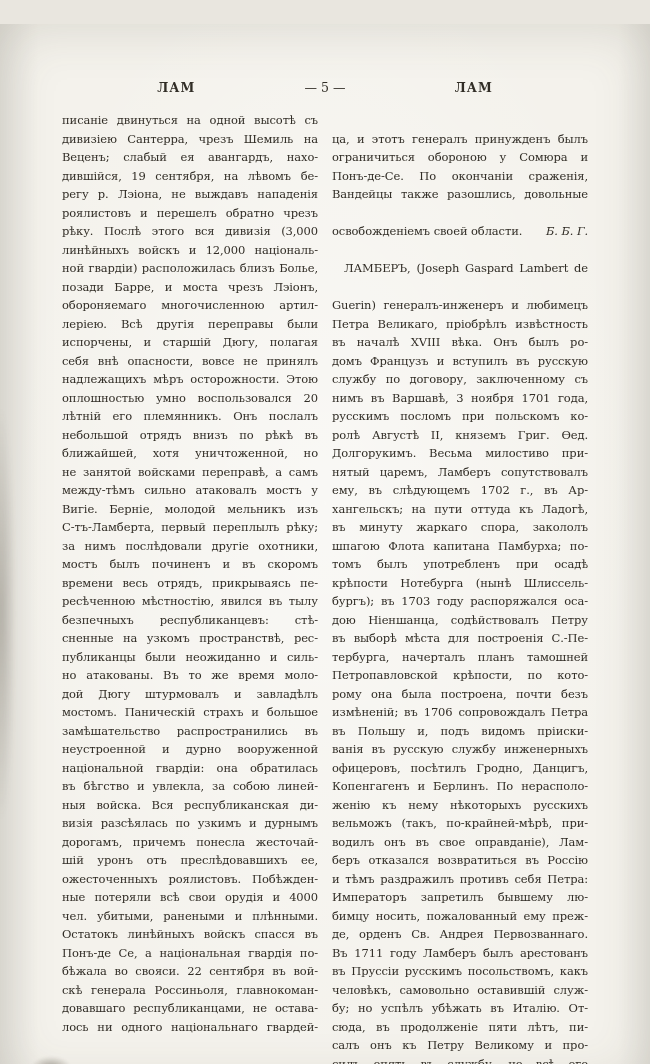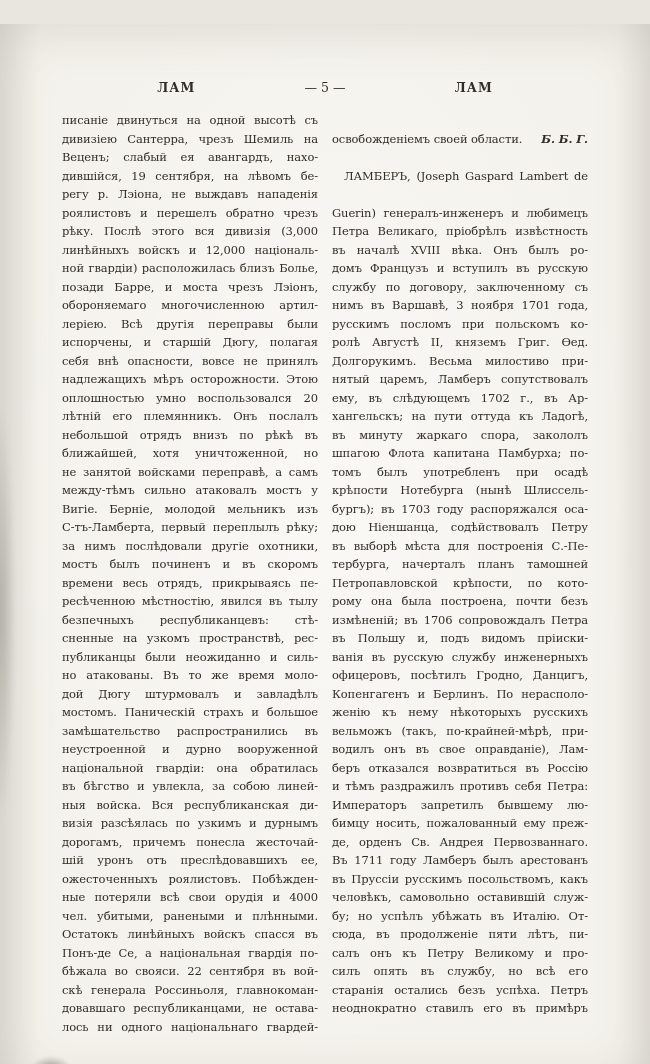--- a/index.html
+++ b/index.html
@@ -48,21 +48,21 @@
     white-space:pre-line;
     overflow:hidden;
   }
   .block { white-space:pre-line; text-align:justify; text-align-last:justify; }
   .sig-row {
     white-space:normal;
     display:flex;
     justify-content:space-between;
     align-items:center;
   }
-  .sig-row .sig { font-weight:bold; font-style:italic; white-space:nowrap; }
+  .sig-row .sig { font-weight:normal; font-style:italic; white-space:nowrap; }
   .entry-head {
     white-space:normal;
     text-align:justify;
     text-align-last:justify;
     text-indent:12px;
   }
   .entry-title { font-weight:normal; }
   .smudge {
     position:absolute;
     border-radius:50%;
@@ -137,20 +137,24 @@
 ные потеряли всѣ свои орудія и 4000
 чел. убитыми, ранеными и плѣнными.
 Остатокъ линѣйныхъ войскъ спасся въ
 Понъ-де Се, а національная гвардія по-
 бѣжала во свояси. 22 сентября въ вой-
 скѣ генерала Россиньоля, главнокоман-
 довавшаго республиканцами, не остава-
 лось ни одного національнаго гвардей-</div>
 
     <div class="col">
+      <div class="block">ца, и этотъ генералъ принужденъ былъ
+ограничиться обороною у Сомюра и
+Понъ-де-Се. По окончаніи сраженія,
+Вандейцы также разошлись, довольные</div>
       <div class="sig-row">
         <span>освобожденіемъ своей области.</span>
         <span class="sig">Б. Б. Г.</span>
       </div>
       <div class="entry-head"><span class="entry-title">ЛАМБЕРЪ,</span><span> (Joseph Gaspard Lambert de</span></div>
       <div class="block">Guerin) генералъ-инженеръ и любимецъ
 Петра Великаго, пріобрѣлъ извѣстность
 въ началѣ XVIII вѣка. Онъ былъ ро-
 домъ Французъ и вступилъ въ русскую
 службу по договору, заключенному съ

